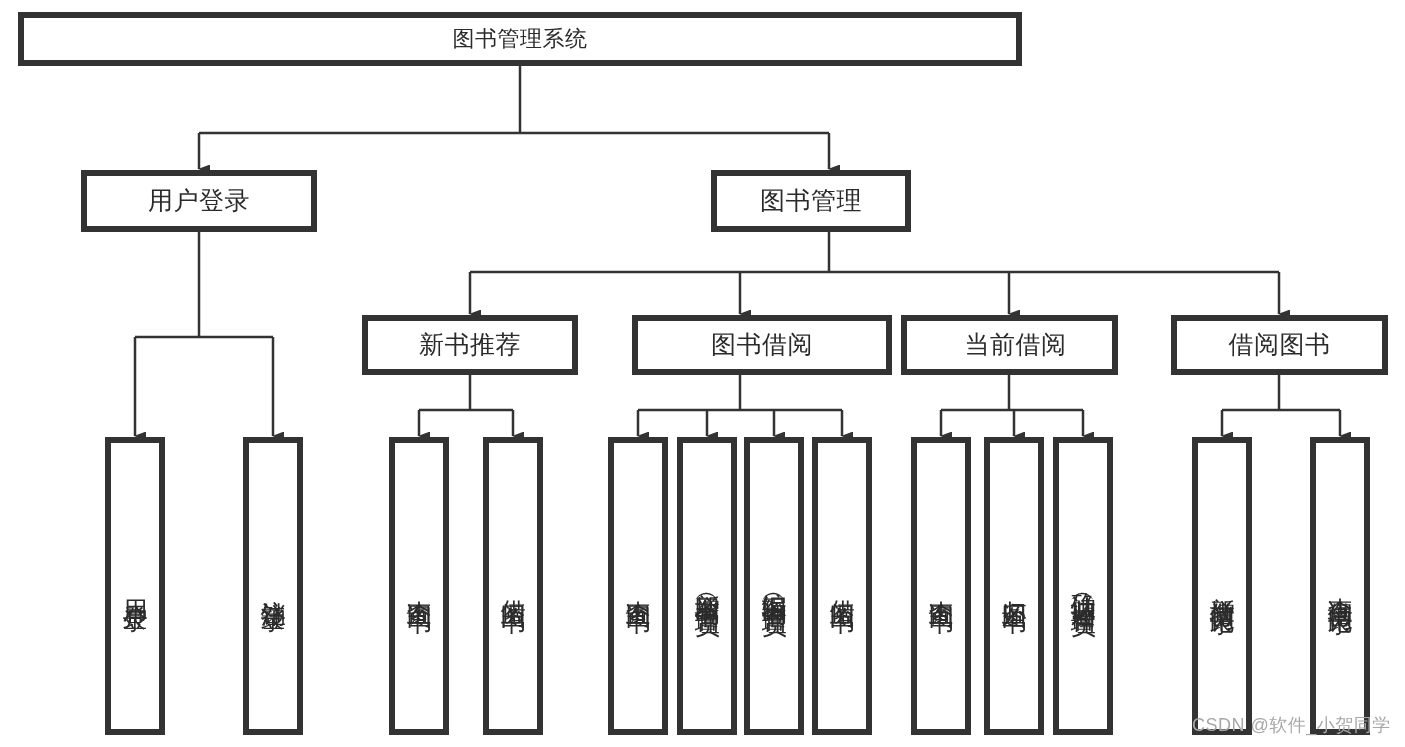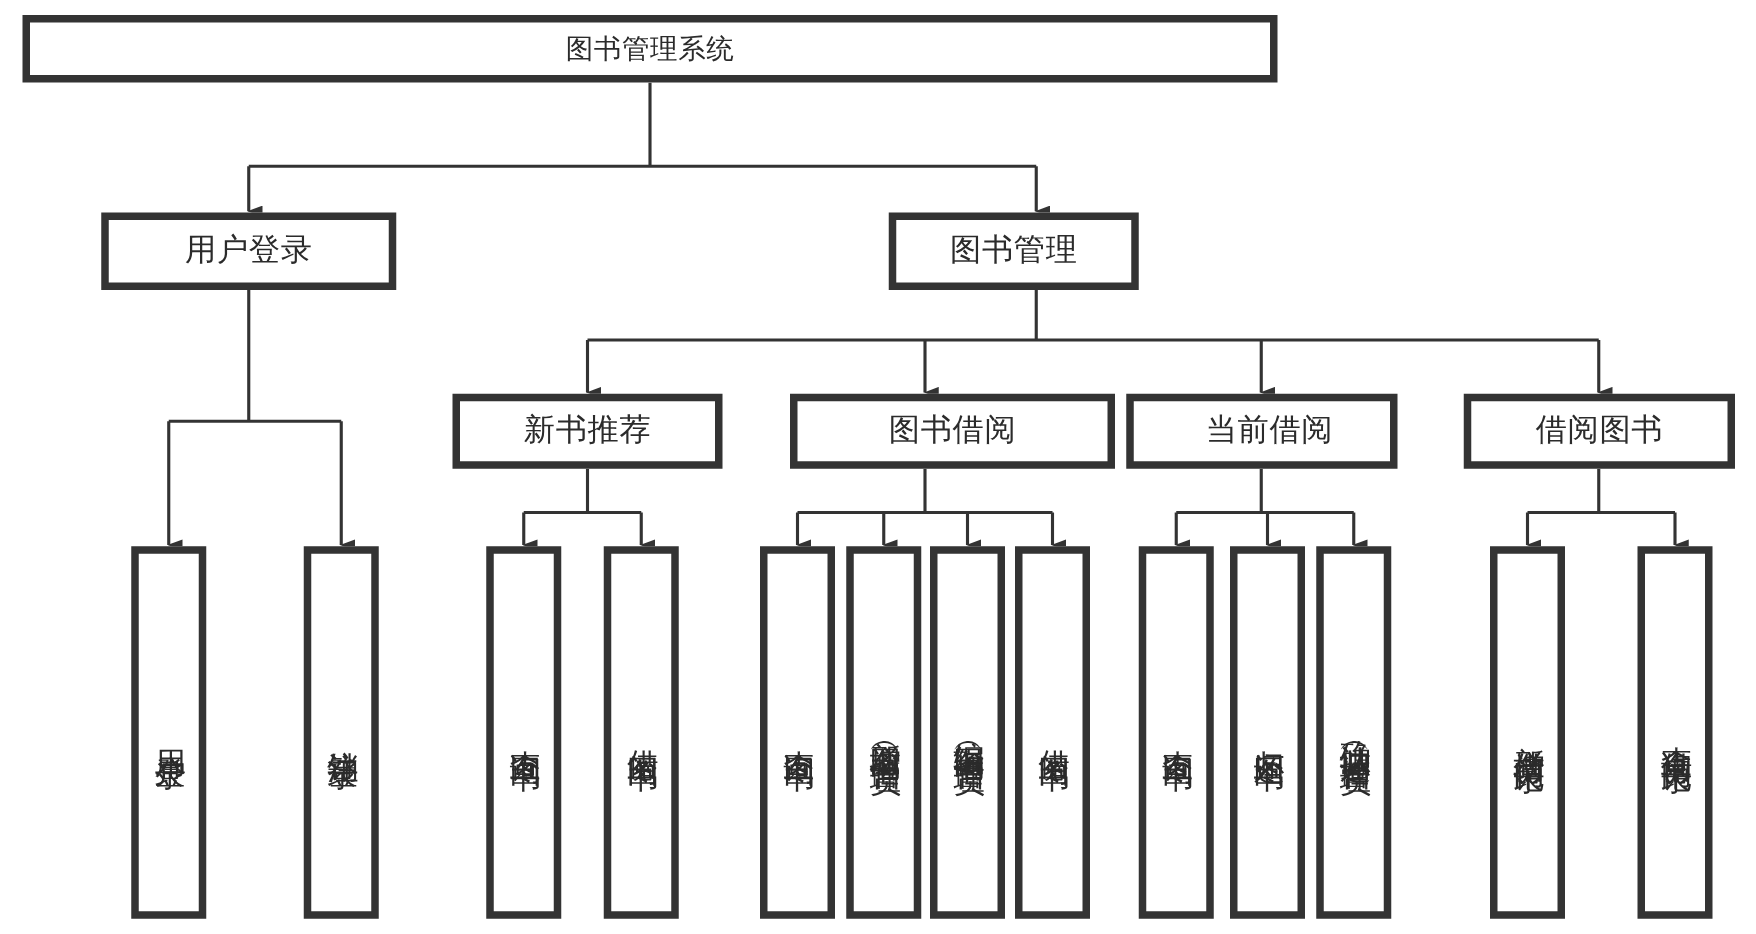--- a/index.html
+++ b/index.html
@@ -160,13 +160,14 @@
         <span class="node-label" style="color: rgb(43, 43, 43);">确认归还（管理员）</span>
       </div>
       <div class="node-box vertical" style="left: 1192px; top: 437px; width: 60px; height: 298px; border-color: rgb(51, 51, 51); background: rgb(255, 255, 255);">
         <span class="node-label" style="color: rgb(43, 43, 43);">新增借阅记录</span>
       </div>
       <div class="node-box vertical" style="left: 1310px; top: 437px; width: 60px; height: 298px; border-color: rgb(51, 51, 51); background: rgb(255, 255, 255);">
         <span class="node-label" style="color: rgb(43, 43, 43);">查询借阅记录</span>
       </div>
     </div>
 
+  <div class="watermark" style="left: 1192px; top: 713px; color: rgb(168, 168, 168);">CSDN @软件_小贺同学</div>
 </div>
 
 </body></html>

